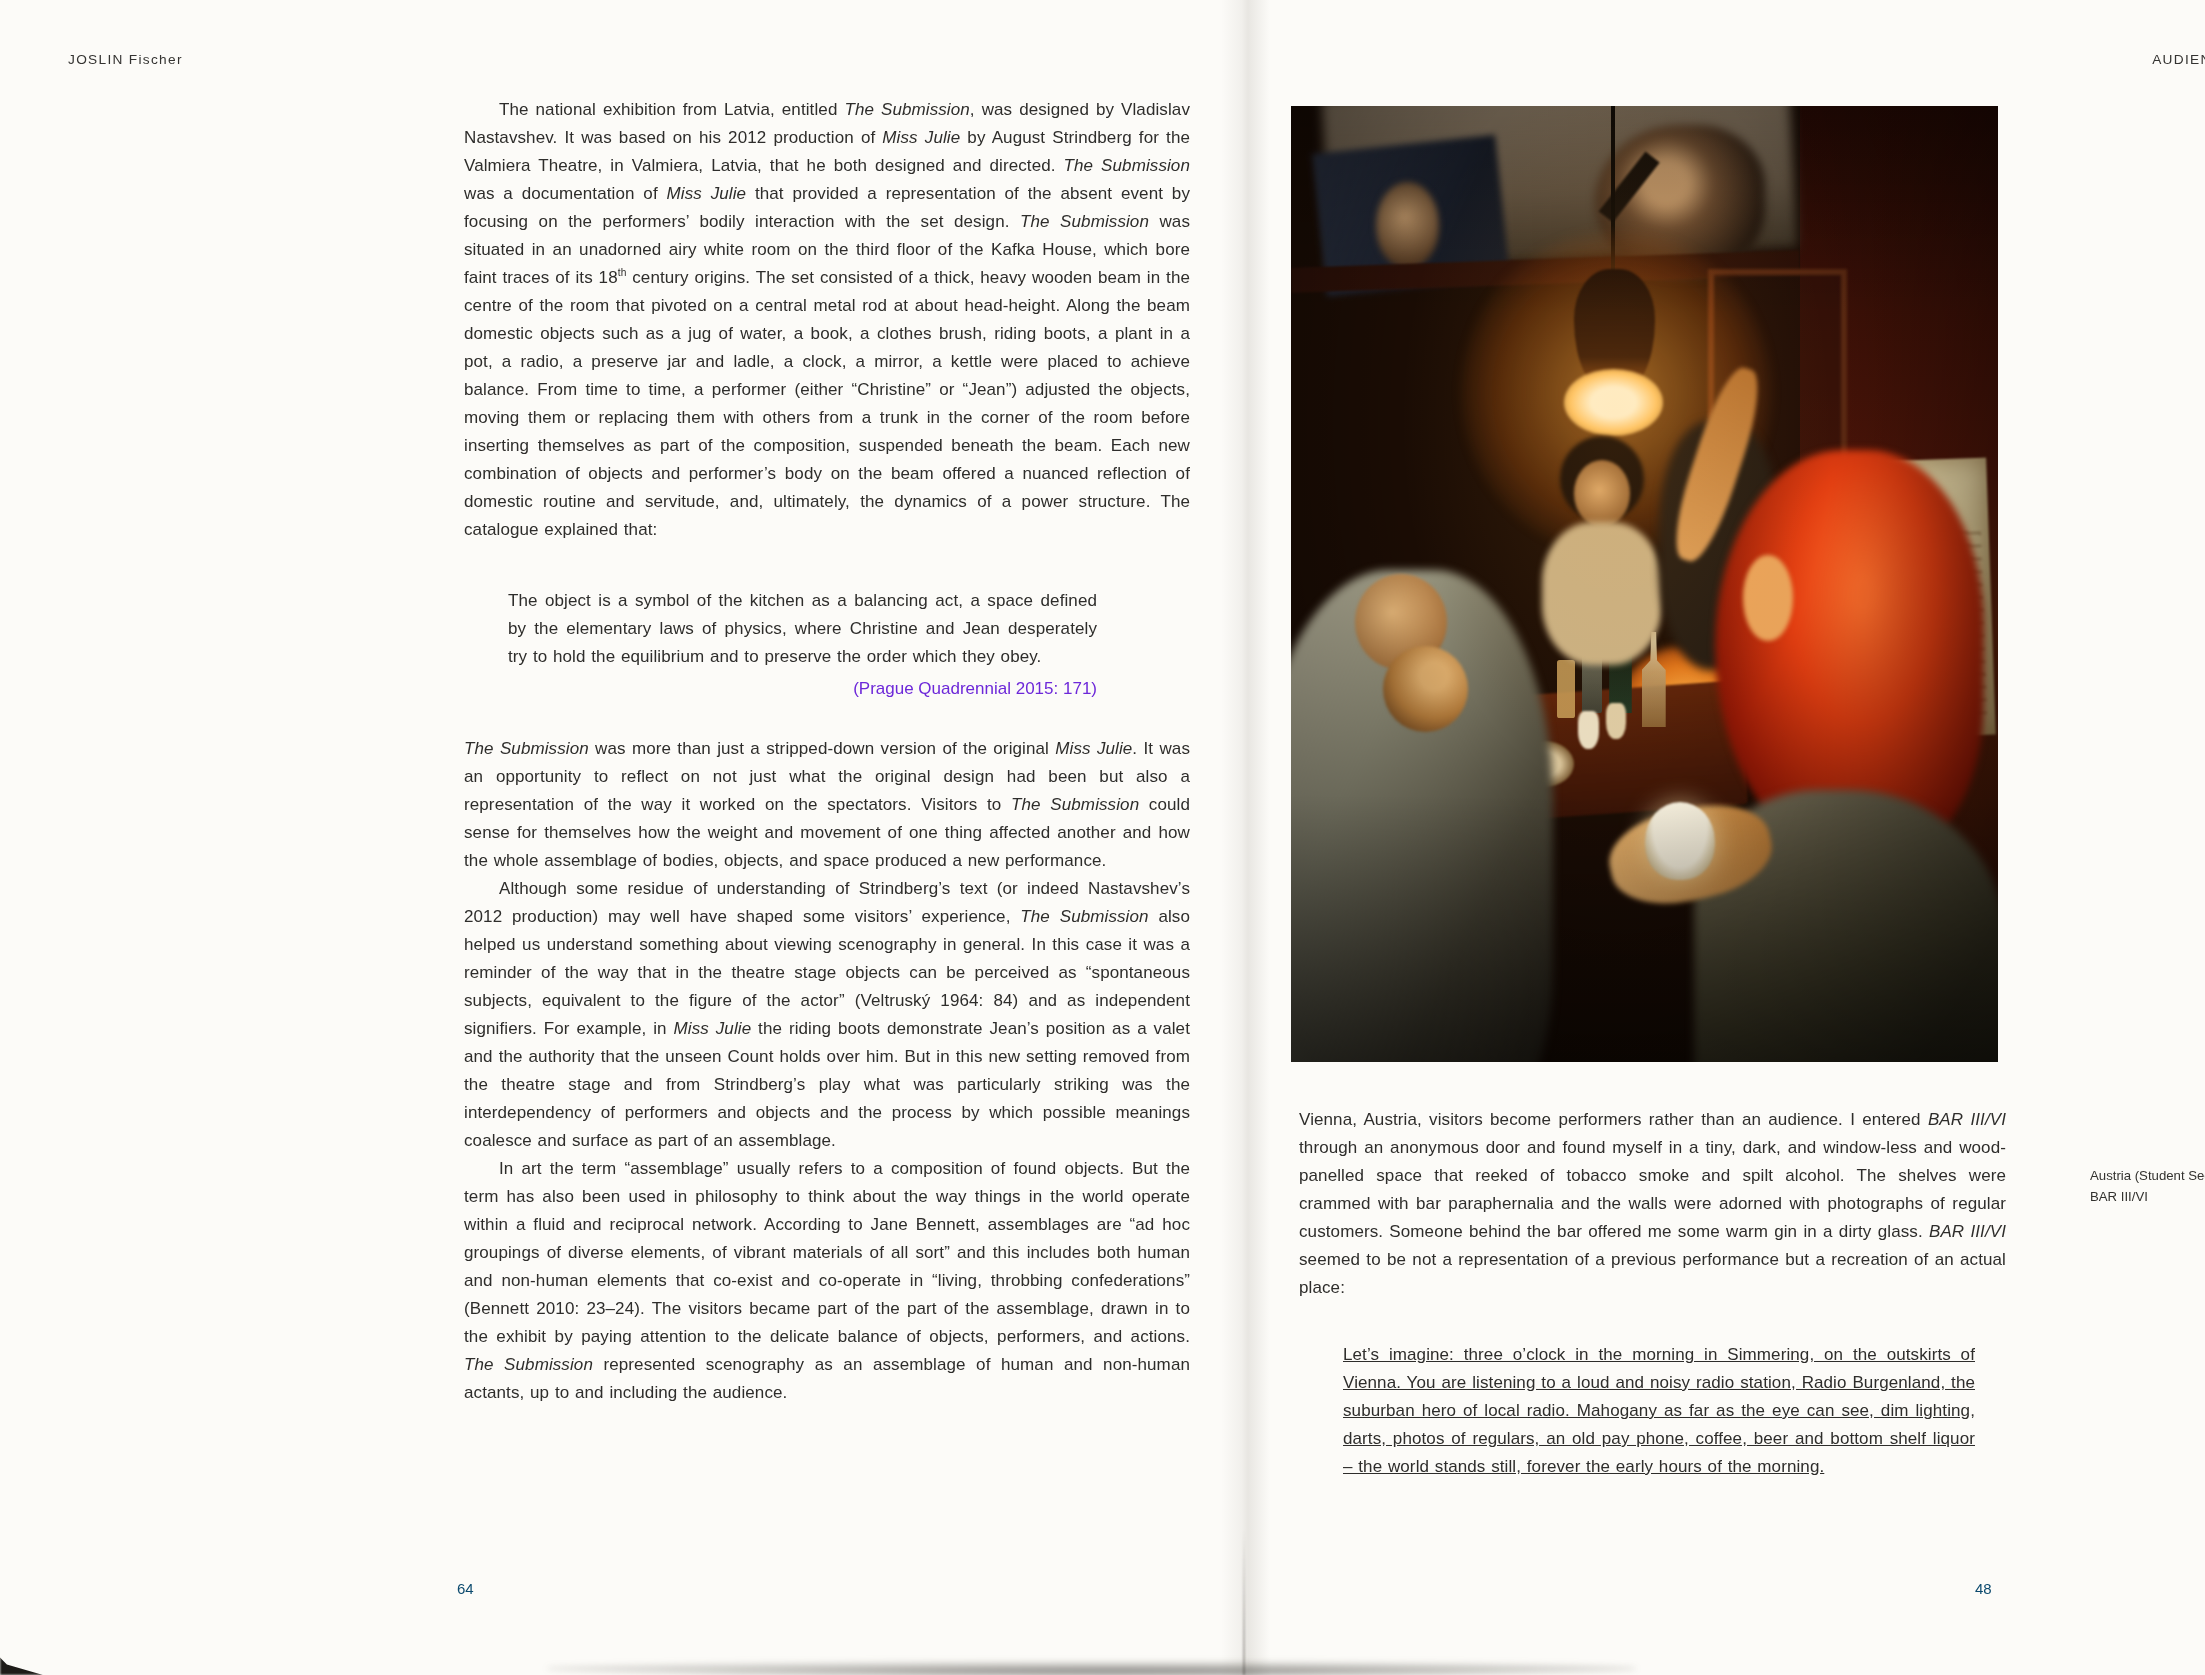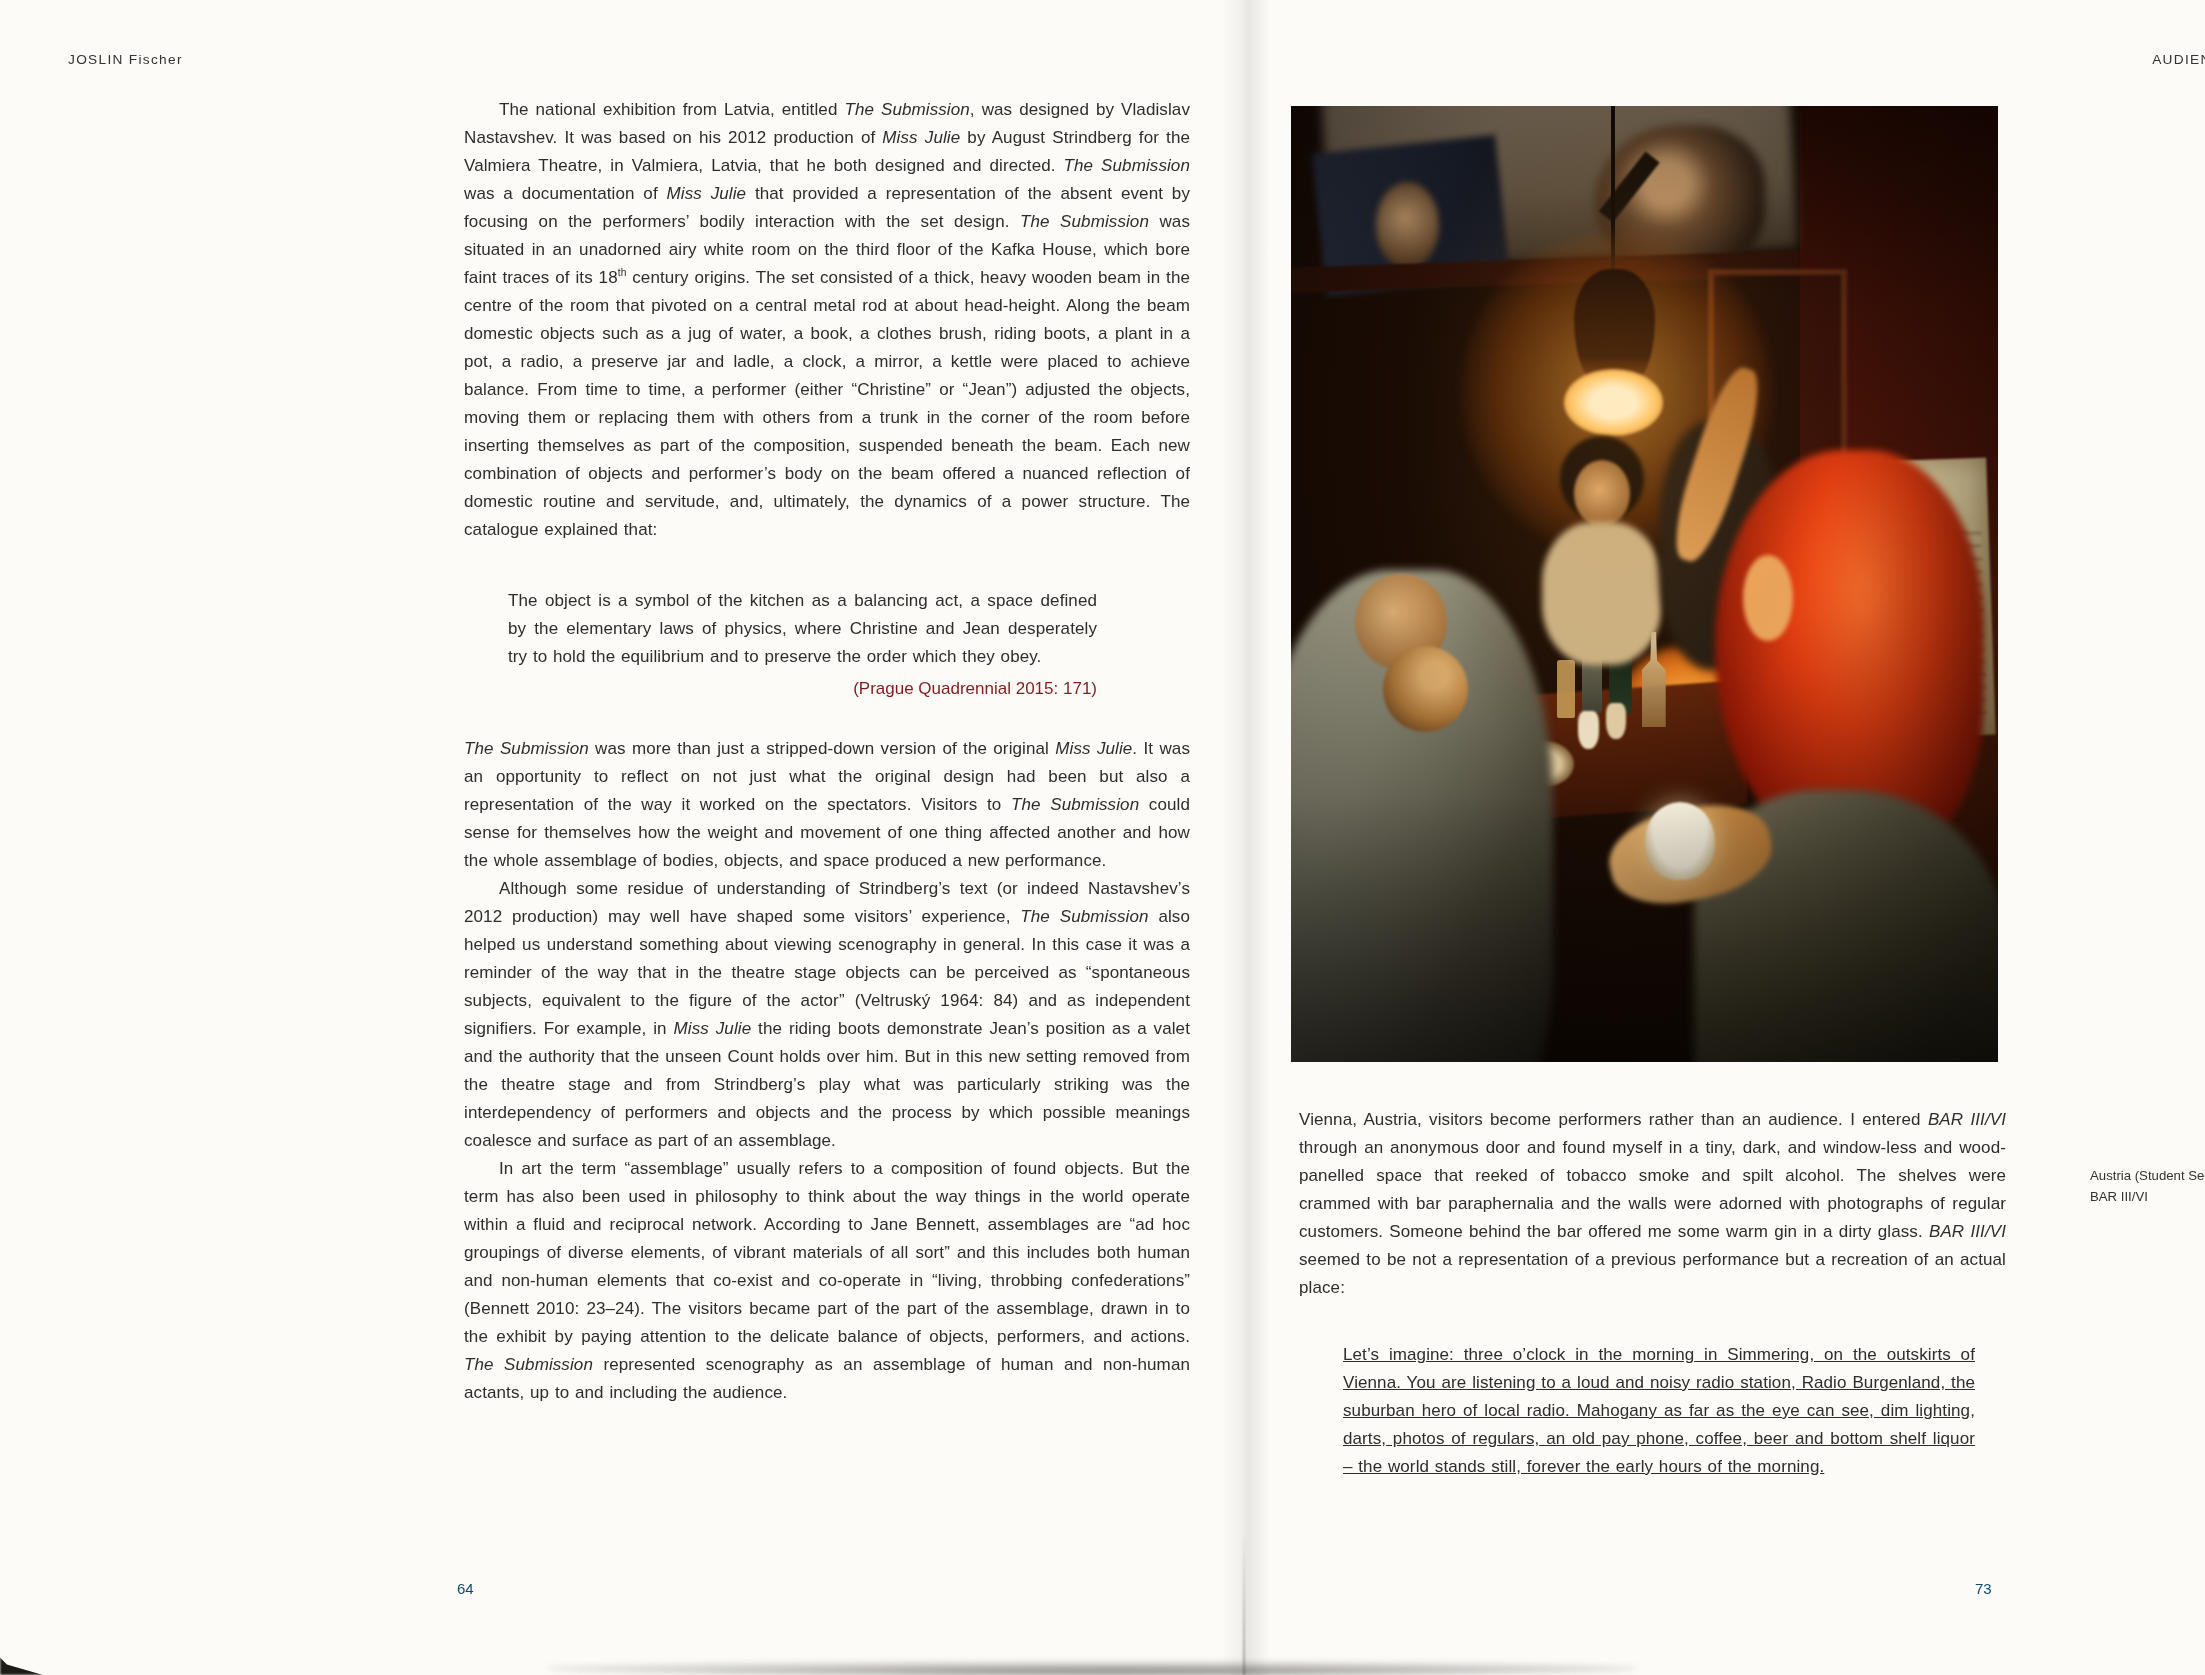--- a/index.html
+++ b/index.html
@@ -31,21 +31,21 @@
   p.body.indent { text-indent:35px; }
   p.body i { font-style:italic; }
   sup { font-size:60%; line-height:0; vertical-align:super; }
   blockquote.quote {
     margin:43px 93px 32px 44px; padding:0;
   }
   .col-right blockquote.quote { margin:39px 31px 0 44px;text-decoration:underline; }
   blockquote.quote p.body { text-align:justify; }
   .attribution {
     font-size:17px; line-height:28px; text-align:right; margin-top:4.4px;
-    color:#7f1d1d;
+    color:#6d28d9;
   }
   .col-right .attribution { margin-top:23px; }
 
   
   .caption {
     position:absolute; left:2090px; top:1165px; width:229px;
     font-size:13.2px; line-height:21px; color:#33322f; text-align:left;
   }
 
   
@@ -233,19 +233,19 @@
   <blockquote class="quote">
     <p class="body">Let’s imagine: three o’clock in the morning in Simmering, on the outskirts of Vienna. You are listening to a loud and noisy radio station, Radio Burgenland, the suburban hero of local radio. Mahogany as far as the eye can see, dim lighting, darts, photos of regulars, an old pay phone, coffee, beer and bottom shelf liquor – the world stands still, forever the early hours of the morning.</p>
   </blockquote>
 </div>
 
 <div class="caption">
   <div>Austria (Student Section) —</div>
   <div>BAR III/VI</div>
 </div>
 
-<div class="folio right">73</div>
+<div class="folio right">48</div>
 
 <div class="gutter-shadow"></div>
 <div class="gutter-line"></div>
 <div class="bottom-shadow"></div>
 <div class="corner-wedge"></div>
 
 
 </body></html>

